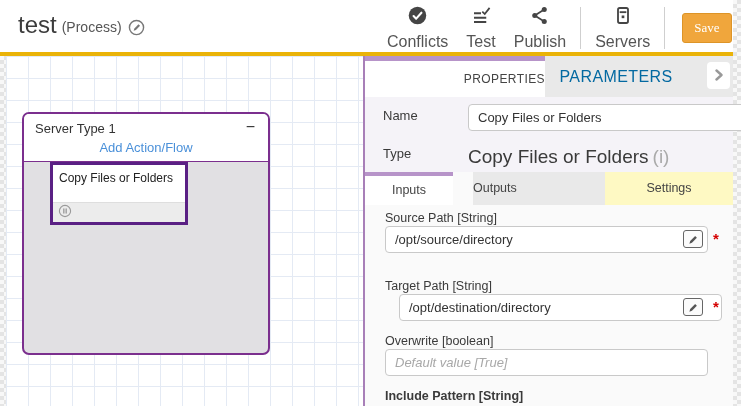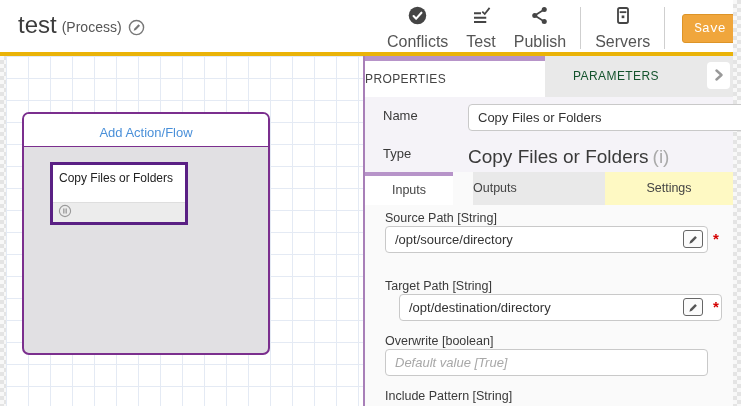--- a/index.html
+++ b/index.html
@@ -16,21 +16,21 @@
   .title { font-size:24px; line-height:1; color:#3c3c3c; }
   .title-suffix { font-size:14px; color:#555; margin-left:5px; padding-bottom:2px; }
   .edit-icon { margin-left:6px; padding-bottom:1px; display:flex; }
 
   .toolbar { position:absolute; left:378px; top:5px; height:46px; display:flex; align-items:center; }
   .tb-item { display:flex; flex-direction:column; align-items:center; gap:3px; padding:2px 9px; cursor:pointer; }
   .tb-item .lbl { font-size:16px; color:#555; }
   .tb-sep { width:1px; height:42px; background:#cfcfcf; margin:0 5px; }
   .save-btn { background:#f0a63c; border:1px solid #dd9427; color:#fff; font-size:13px;
               padding:6px 11px; border-radius:3px; margin:0 6px 0 12px; cursor:pointer;
-              font-family:Liberation Mono, monospace; }
+              font-family:Liberation Serif, serif; }
   .cancel-btn { background:none; border:none; font-size:13px; color:#555; padding:6px 8px;
                 cursor:pointer; font-family:inherit; }
 
   
   .checker { background-image:conic-gradient(#e4e4e4 25%, #f8f8f8 0 50%, #e4e4e4 0 75%, #f8f8f8 0);
              background-size:8px 8px; }
   .gutter-left  { position:absolute; left:0; top:56px; width:6px; height:350px; }
   .gutter-right { position:absolute; left:733px; top:0; width:8px; height:406px; }
 
   
@@ -52,23 +52,23 @@
           border:3px solid #5a2084; background:#fff; cursor:pointer; }
   .node-label { font-size:12px; color:#222; padding:6px 2px 0 6px; white-space:nowrap; overflow:hidden; }
   .node-footer { position:absolute; left:0; right:0; bottom:0; height:20px; background:#ececec;
                  border-top:1px solid #dedede; display:flex; align-items:center; padding-left:5px; }
 
   
   .panel { position:absolute; left:363px; top:56px; width:370px; height:350px;
            border-left:2px solid #a87fb8; background:#fafafa; }
   .ptab-indicator { position:absolute; left:365px; top:56px; width:180px; height:5px; background:#b794c9; }
   .ptab-properties { position:absolute; left:365px; top:61px; width:180px; height:36px; background:#fff;
-                     font-size:12px; color:#444; letter-spacing:.4px; text-align:left; line-height:36px; cursor:pointer; }
+                     font-size:12px; color:#444; letter-spacing:.4px; text-align:right; line-height:36px; cursor:pointer; }
   .ptab-parameters { position:absolute; left:545px; top:56px; width:188px; height:41px; background:#e9e9e9;
-                     font-size:12px; color:#14532d; letter-spacing:.4px; line-height:41px;
+                     font-size:16px; color:#0369a1; letter-spacing:.4px; line-height:41px;
                      padding-right:46px; text-align:center; cursor:pointer; }
   .pchevron { position:absolute; left:707px; top:62px; width:23px; height:27px; background:#fff;
               border-radius:4px; display:flex; align-items:center; justify-content:center; cursor:pointer; }
 
   .sec-nametype { position:absolute; left:365px; top:97px; width:368px; height:75px; background:#f5f3f8; }
   .lbl-name { position:absolute; left:383px; top:108px; font-size:13px; color:#3a3a3a; }
   .inp-name { position:absolute; left:468px; top:104px; width:240px; height:27px; }
   .lbl-type { position:absolute; left:383px; top:146px; font-size:13px; color:#3a3a3a; }
   .val-type { position:absolute; left:468px; top:146px; font-size:19px; color:#3a3a3a; }
   .info-glyph { color:#aaa; margin-left:4px; }
@@ -153,20 +153,24 @@
   </div>
 </div>
 
 <div class="gutter-left checker"></div>
 <div class="gutter-right checker"></div>
 
 <div class="canvas"></div>
 
 <div class="group">
   <div class="group-header">
+    <div class="group-title-row">
+      <span class="group-title">Server Type 1</span>
+      <span class="collapse-btn">−</span>
+    </div>
     <div class="add-link">Add Action/Flow</div>
   </div>
 </div>
 
 <div class="node">
   <div class="node-label">Copy Files or Folders</div>
   <div class="node-footer">
     <span>
       <svg width="14" height="14" viewBox="0 0 16 16">
           <circle cx="8" cy="8" r="6.4" fill="none" stroke="#9a9a9a" stroke-width="1.3"></circle>
@@ -224,13 +228,13 @@
       <path d="M1.5 10.5l.9-2.8 5.4-5.4 1.9 1.9-5.4 5.4-2.8.9z" fill="#555"></path>
     </svg>
 </div>
 <div class="req" style="left:713px; top:298px;">*</div>
 
 <div class="flabel" style="left:385px; top:334px;">Overwrite [boolean]</div>
 <div class="finput" style="left:385px; top:349px;">
   <input class="ctl ctl-plain" type="text" placeholder="Default value [True]" style="">
 </div>
 
-<div class="flabel" style="left:385px; top:389px;">Include Pattern [String]</div>
+<div class="flabel" style="left:385px; top:389px;font-weight:bold;">Include Pattern [String]</div>
 
 </body></html>

